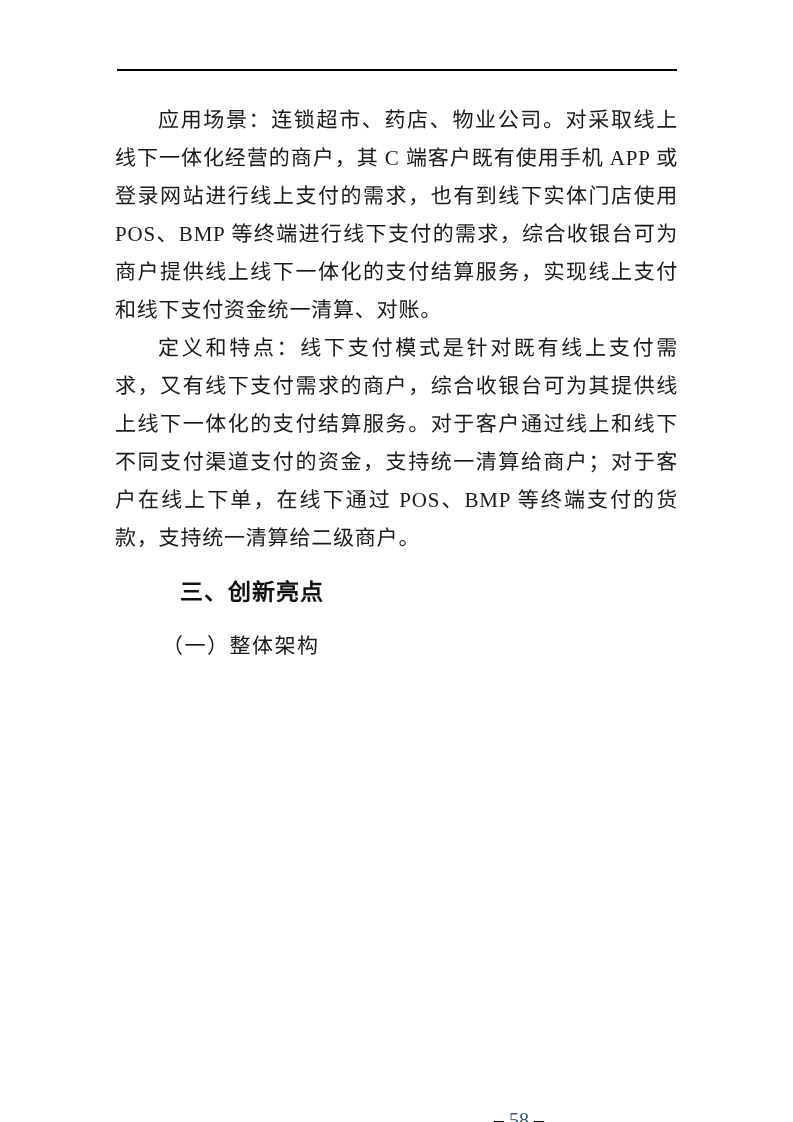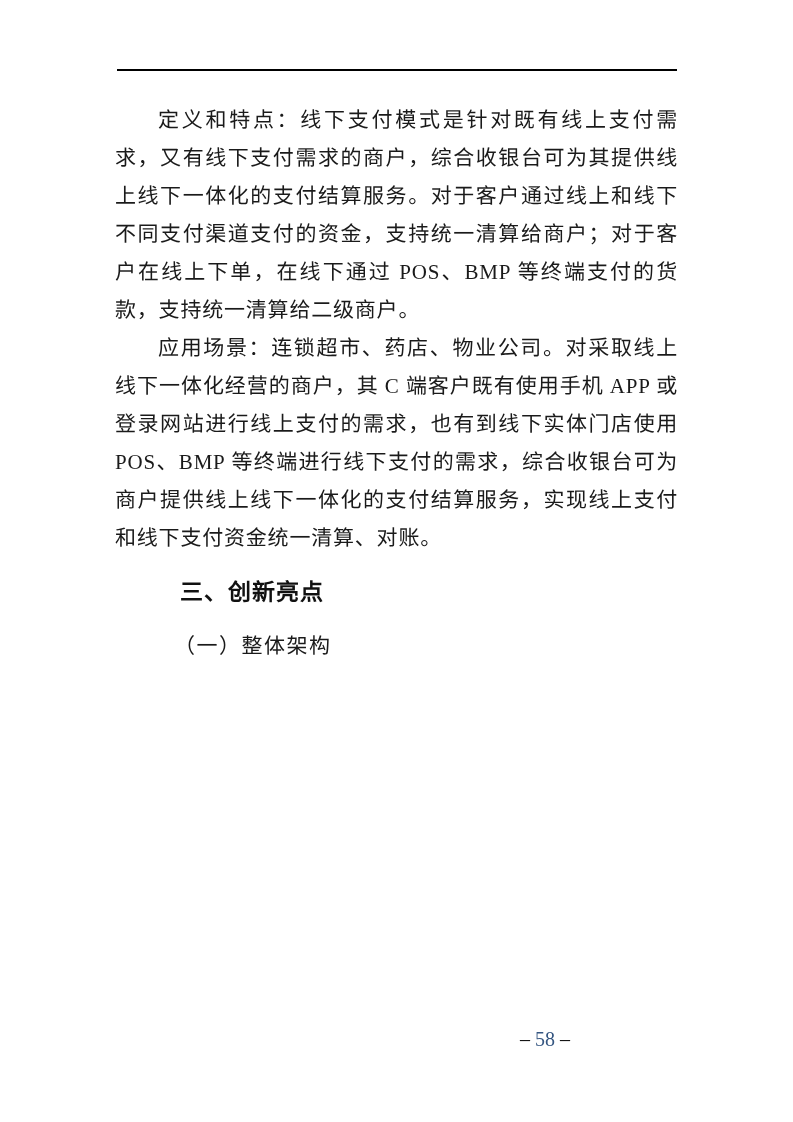--- a/index.html
+++ b/index.html
@@ -44,36 +44,35 @@
     margin: 16px;
     font-size: 23px;
     line-height: 38px;
     font-weight: bold;
     text-indent: 49px;
     letter-spacing: 1px;
     font-family: "Liberation Sans", "DejaVu Sans", sans-serif;
     color: #111111;
   }
   .subsection-heading {
-    margin: 16px;
+    margin: 4px;
     font-size: 21px;
     line-height: 38px;
     font-weight: normal;
     text-indent: 43px;
     letter-spacing: 1.5px;
     font-family: "Liberation Serif", "DejaVu Serif", serif;
     color: #1a1a1a;
   }
   .page-footer {
     position: absolute;
-    top: 997px;
+    top: 1078px;
     left: 0;
     width: 652px;
     height: 28px;
-    margin-left: 26px;
   }
   .page-number-wrap {
     position: absolute;
     right: 108px;
     top: 0;
     font-size: 20px;
     line-height: 28px;
     font-family: "Liberation Serif", "DejaVu Serif", serif;
     white-space: pre;
   }
@@ -85,22 +84,22 @@
   }
 </style>
 </head>
 <body>
 
 <div class="page">
 
   <div class="header-rule"></div>
 
   <div class="content">
+    <p class="body-para">应用场景：连锁超市、药店、物业公司。对采取线上线下一体化经营的商户，其 C 端客户既有使用手机 APP 或登录网站进行线上支付的需求，也有到线下实体门店使用 POS、BMP 等终端进行线下支付的需求，综合收银台可为商户提供线上线下一体化的支付结算服务，实现线上支付和线下支付资金统一清算、对账。</p>
     <p class="body-para">定义和特点：线下支付模式是针对既有线上支付需求，又有线下支付需求的商户，综合收银台可为其提供线上线下一体化的支付结算服务。对于客户通过线上和线下不同支付渠道支付的资金，支持统一清算给商户；对于客户在线上下单，在线下通过 POS、BMP 等终端支付的货款，支持统一清算给二级商户。</p>
-    <p class="body-para">应用场景：连锁超市、药店、物业公司。对采取线上线下一体化经营的商户，其 C 端客户既有使用手机 APP 或登录网站进行线上支付的需求，也有到线下实体门店使用 POS、BMP 等终端进行线下支付的需求，综合收银台可为商户提供线上线下一体化的支付结算服务，实现线上支付和线下支付资金统一清算、对账。</p>
     <h2 class="section-heading">三、创新亮点</h2>
     <h3 class="subsection-heading">（一）整体架构</h3>
   </div>
 
   <div class="page-footer">
     <div class="page-number-wrap">
       <span class="pn-dash">– </span><span class="pn-number">58</span><span class="pn-dash"> –</span>
     </div>
   </div>
 

